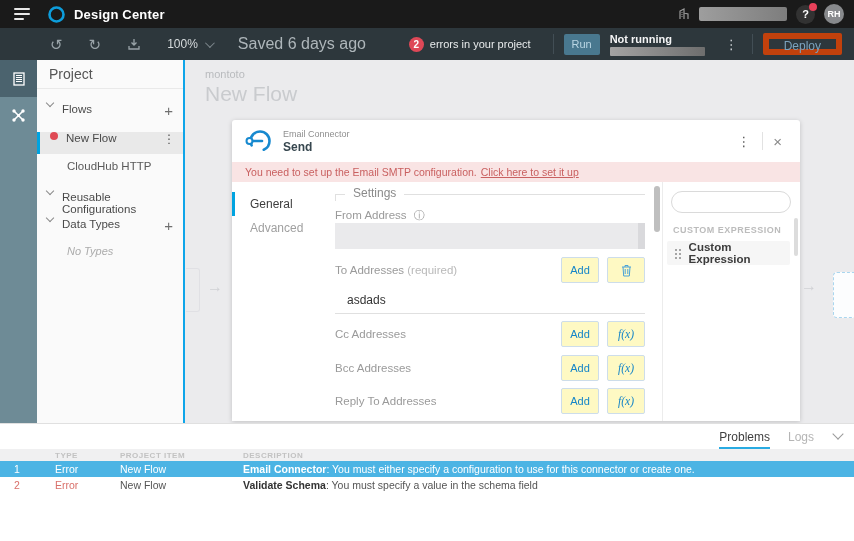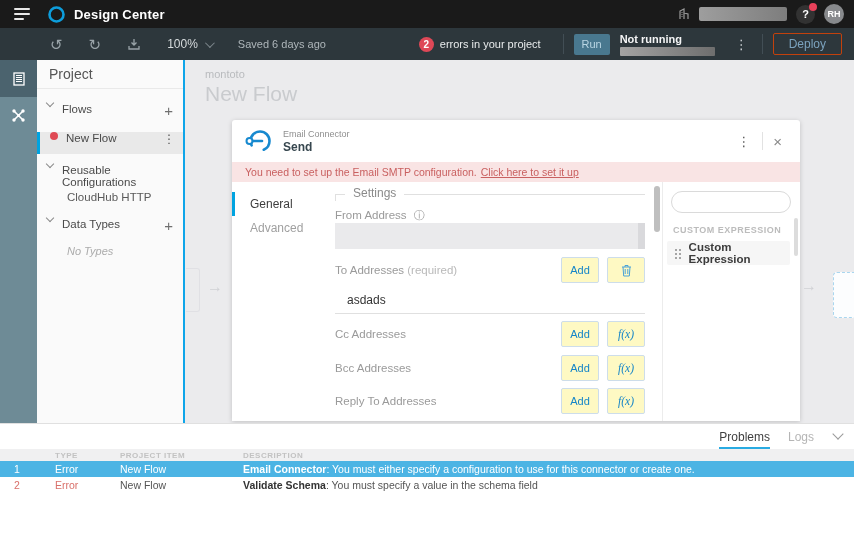--- a/index.html
+++ b/index.html
@@ -26,34 +26,34 @@
   .avatar { width:20px; height:20px; border-radius:50%; background:#87898c; color:#fff; font-size:9px; font-weight:bold;
     display:flex; align-items:center; justify-content:center; cursor:pointer; }
 
   
   .toolbar { position:absolute; left:0; top:28px; width:854px; height:32px; background:#2d373c;
     display:flex; align-items:center; padding-left:50px; }
   .tb-icon { color:#99a3a8; font-size:15px; line-height:1; margin-right:26px; cursor:pointer; display:flex; align-items:center;}
   .zoom-ctl { display:flex; align-items:center; color:#d7dcde; font-size:12px; cursor:pointer; margin-right:8px;text-align:center;}
   .chev { width:7px; height:7px; border-right:1.5px solid #7d878c; border-bottom:1.5px solid #7d878c;
     transform:rotate(45deg) translateY(-2px); display:inline-block; margin-left:7px; }
-  .saved { color:#aeb6ba; font-size:11px; margin-left:18px; }
+  .saved { color:#aeb6ba; font-size:16px; margin-left:18px; }
   .tb-right { margin-left:auto; display:flex; align-items:center; padding-right:12px; }
   .err-badge { min-width:15px; height:15px; border-radius:8px; background:#de4857; color:#fff; font-size:10px;
     font-weight:bold; display:flex; align-items:center; justify-content:center; padding:0 4px; }
   .err-label { color:#e8ebec; font-size:11px; margin-left:6px; margin-right:12px; }
   .tb-div { width:1px; height:20px; background:#424e55; margin:0 10px; }
   .run-btn { width:36px; height:21px; background:#49788f; color:#bad6e4; border:none; font-size:11px;
     border-radius:2px; cursor:pointer; font-family:inherit; }
   .run-status { margin-left:10px; display:flex; flex-direction:column; }
   .run-status-label { color:#f4f5f6; font-size:11px; font-weight:bold; line-height:12px; }
   .masked-target { width:95px; height:9px; margin-top:2px; border-radius:1px;
     background:linear-gradient(90deg,#a3a3a3,#6e6e6e); }
   .kebab { color:#cfd5d8; font-size:13px; letter-spacing:0; cursor:pointer; padding:0 4px; margin-left:16px;}
-  .deploy-btn { height:22px; background:transparent; border:1px solid #c2410c; color:#7ba2bd; font-size:12px;
+  .deploy-btn { height:22px; background:transparent; border:6px solid #c2410c; color:#7ba2bd; font-size:12px;
     padding:0 15px; border-radius:2px; cursor:pointer; font-family:inherit; }
 
   
   .rail { position:absolute; left:0; top:60px; width:37px; height:363px; background:#6e8b96; }
   .rail-tile { width:37px; height:37px; display:flex; align-items:center; justify-content:center; cursor:pointer; color:#fff; }
   .rail-tile.active { background:#4b636e; }
 
   
   .project { position:absolute; left:37px; top:60px; width:148px; height:363px; background:#fafafa;
     border-right:2px solid #0ea5e9; }
@@ -250,26 +250,26 @@
       <div class="tree-row">
         <span class="tree-chev"></span>
         <span>Flows</span>
         <span class="tree-plus">+</span>
       </div>
       <div class="tree-row tree-item-selected">
         <span class="flow-dot"></span>
         <span>New Flow</span>
         <span class="tree-kebab">⋮</span>
       </div>
+      <div class="tree-row tree-sub">
+        <span>CloudHub HTTP</span>
+      </div>
       <div class="tree-row" style="margin-top:10px;">
         <span class="tree-chev"></span>
         <span>Reusable Configurations</span>
-      </div>
-      <div class="tree-row tree-sub">
-        <span>CloudHub HTTP</span>
       </div>
       <div class="tree-row">
         <span class="tree-chev"></span>
         <span>Data Types</span>
         <span class="tree-plus">+</span>
       </div>
       <div class="tree-row tree-empty">
         <span>No Types</span>
       </div>
     </div>

